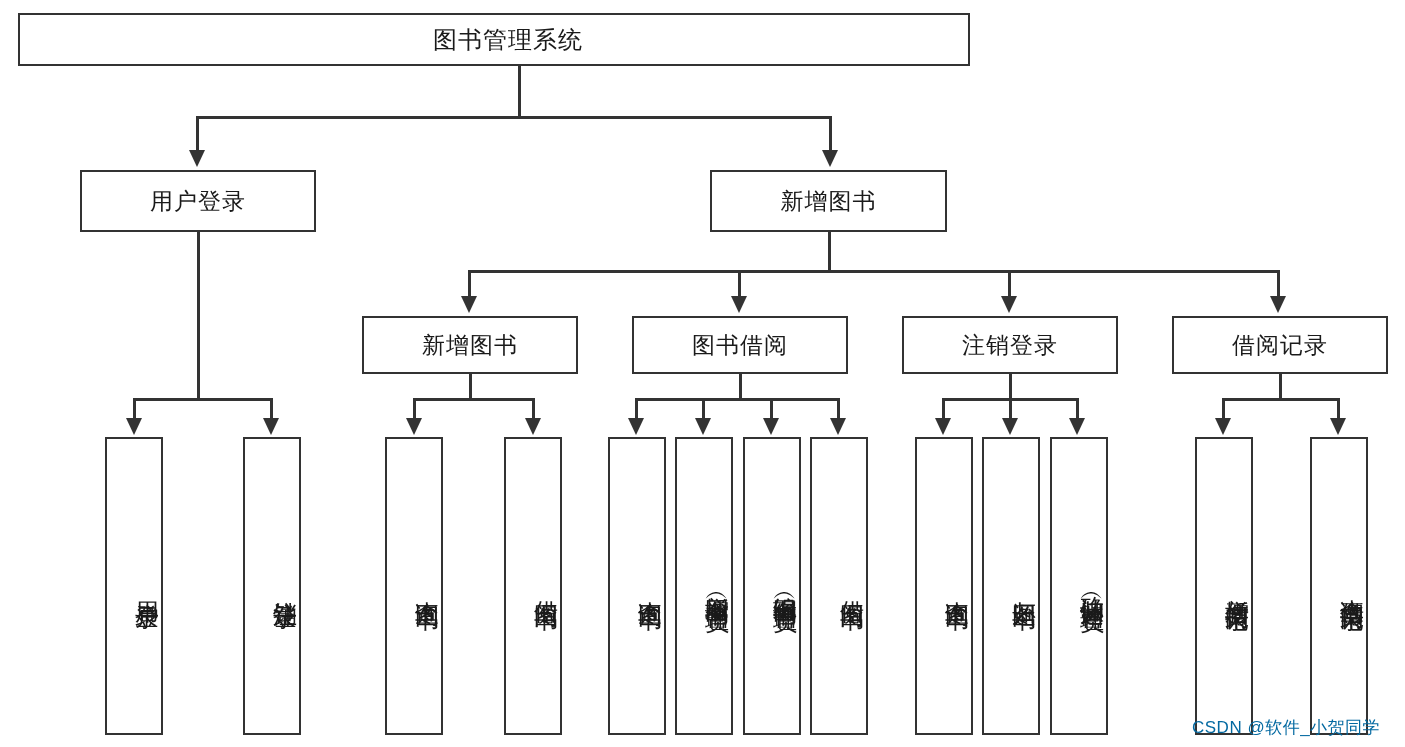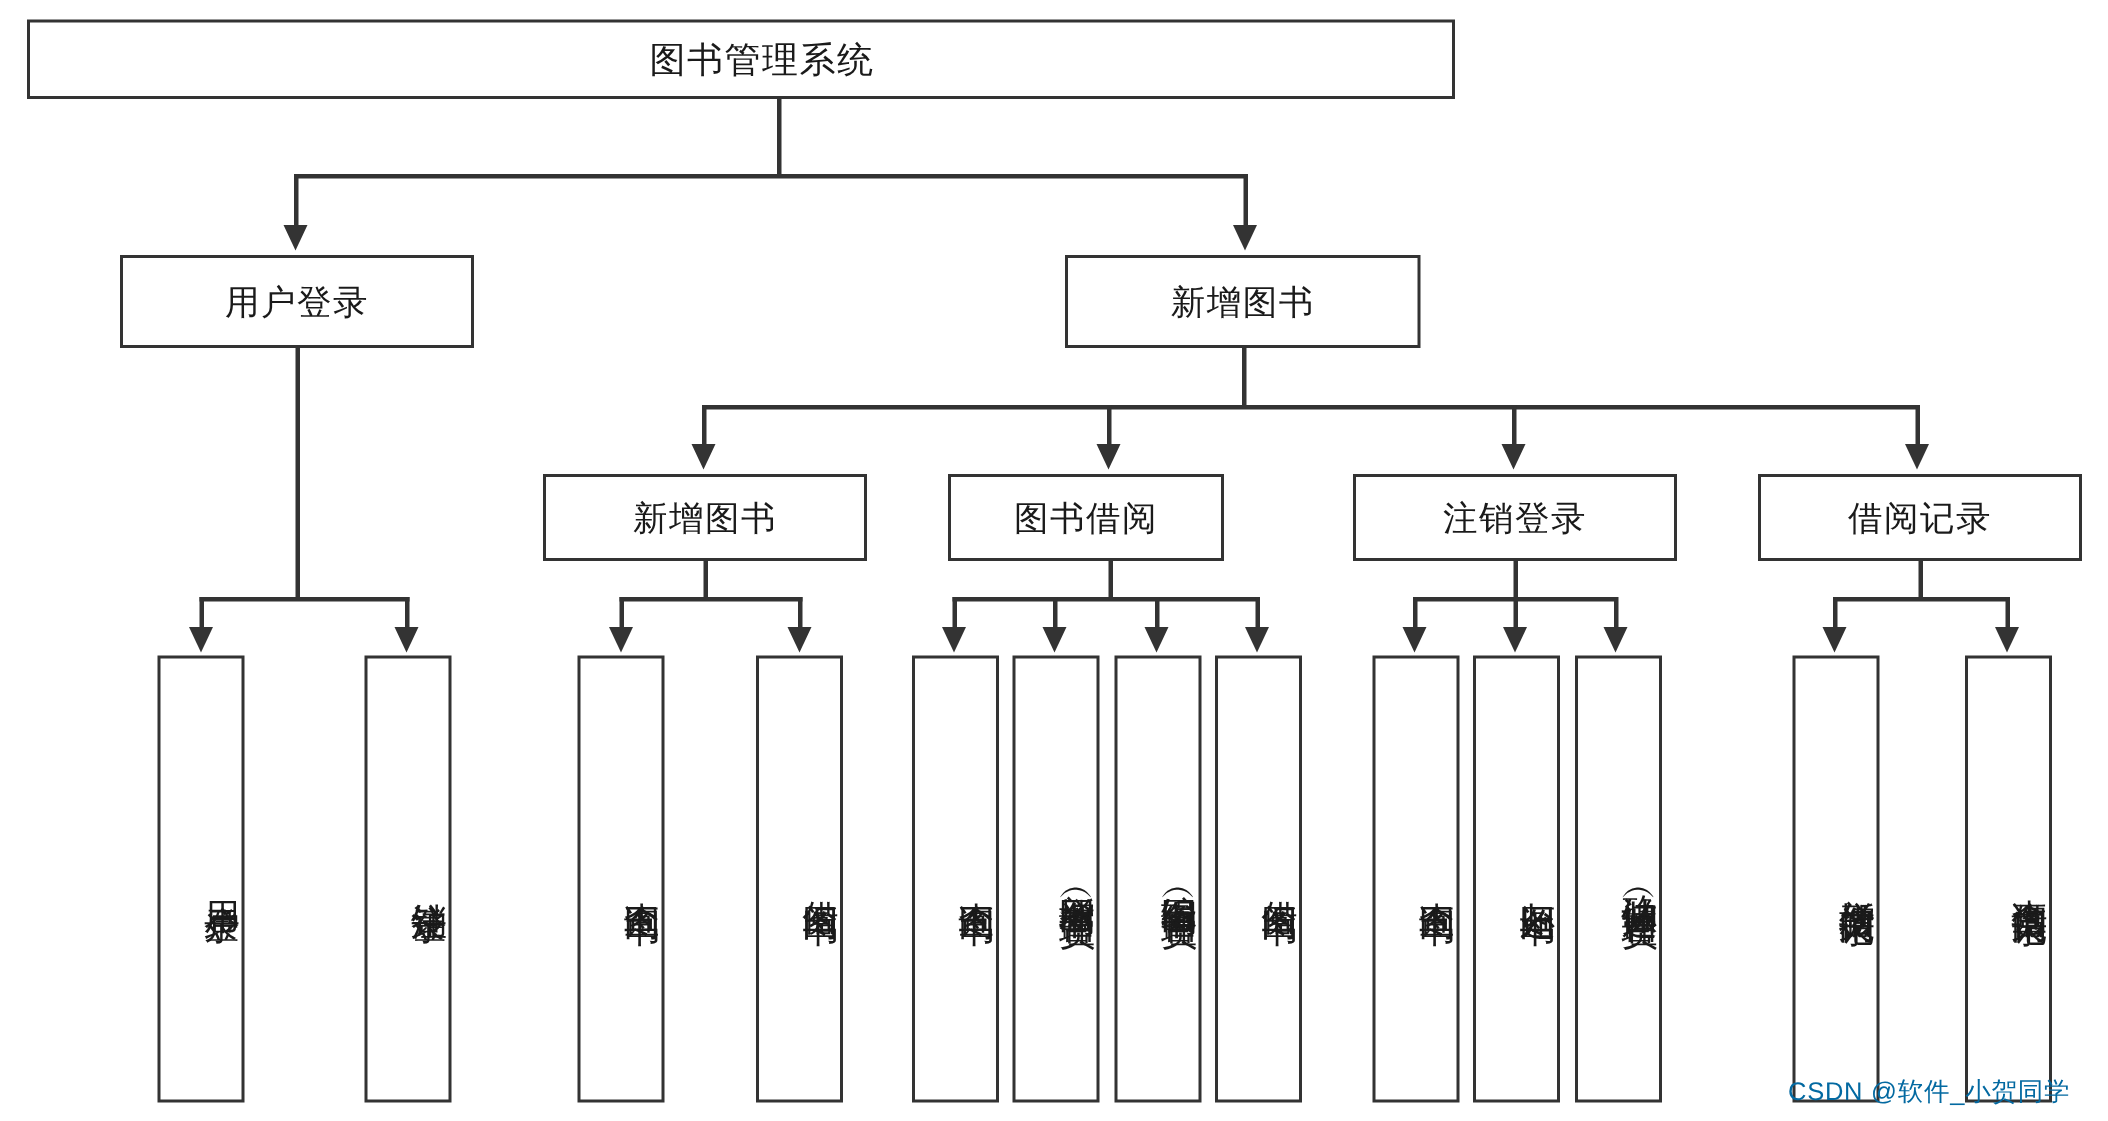--- a/index.html
+++ b/index.html
@@ -105,21 +105,21 @@
   <div class="edge v" style="left:738px; top:270px; width:3px; height:28px;"></div>
   <div class="arrow" style="left:731px; top:296px;"></div>
   <div class="edge v" style="left:1008px; top:270px; width:3px; height:28px;"></div>
   <div class="arrow" style="left:1001px; top:296px;"></div>
   <div class="edge v" style="left:1277px; top:270px; width:3px; height:28px;"></div>
   <div class="arrow" style="left:1270px; top:296px;"></div>
 
   <div class="node horiz" style="left:362px; top:316px; width:216px; height:58px;">
     <span>新增图书</span>
   </div>
-  <div class="node horiz" style="left:632px; top:316px; width:184px; height:58px;">
+  <div class="node horiz" style="left:632px; top:316px; width:216px; height:58px;">
     <span>图书借阅</span>
   </div>
   <div class="node horiz" style="left:902px; top:316px; width:216px; height:58px;">
     <span>注销登录</span>
   </div>
   <div class="node horiz" style="left:1172px; top:316px; width:216px; height:58px;text-align:center;">
     <span>借阅记录</span>
   </div>
 
   <div class="edge v" style="left:469px; top:374px; width:3px; height:24px;"></div>

